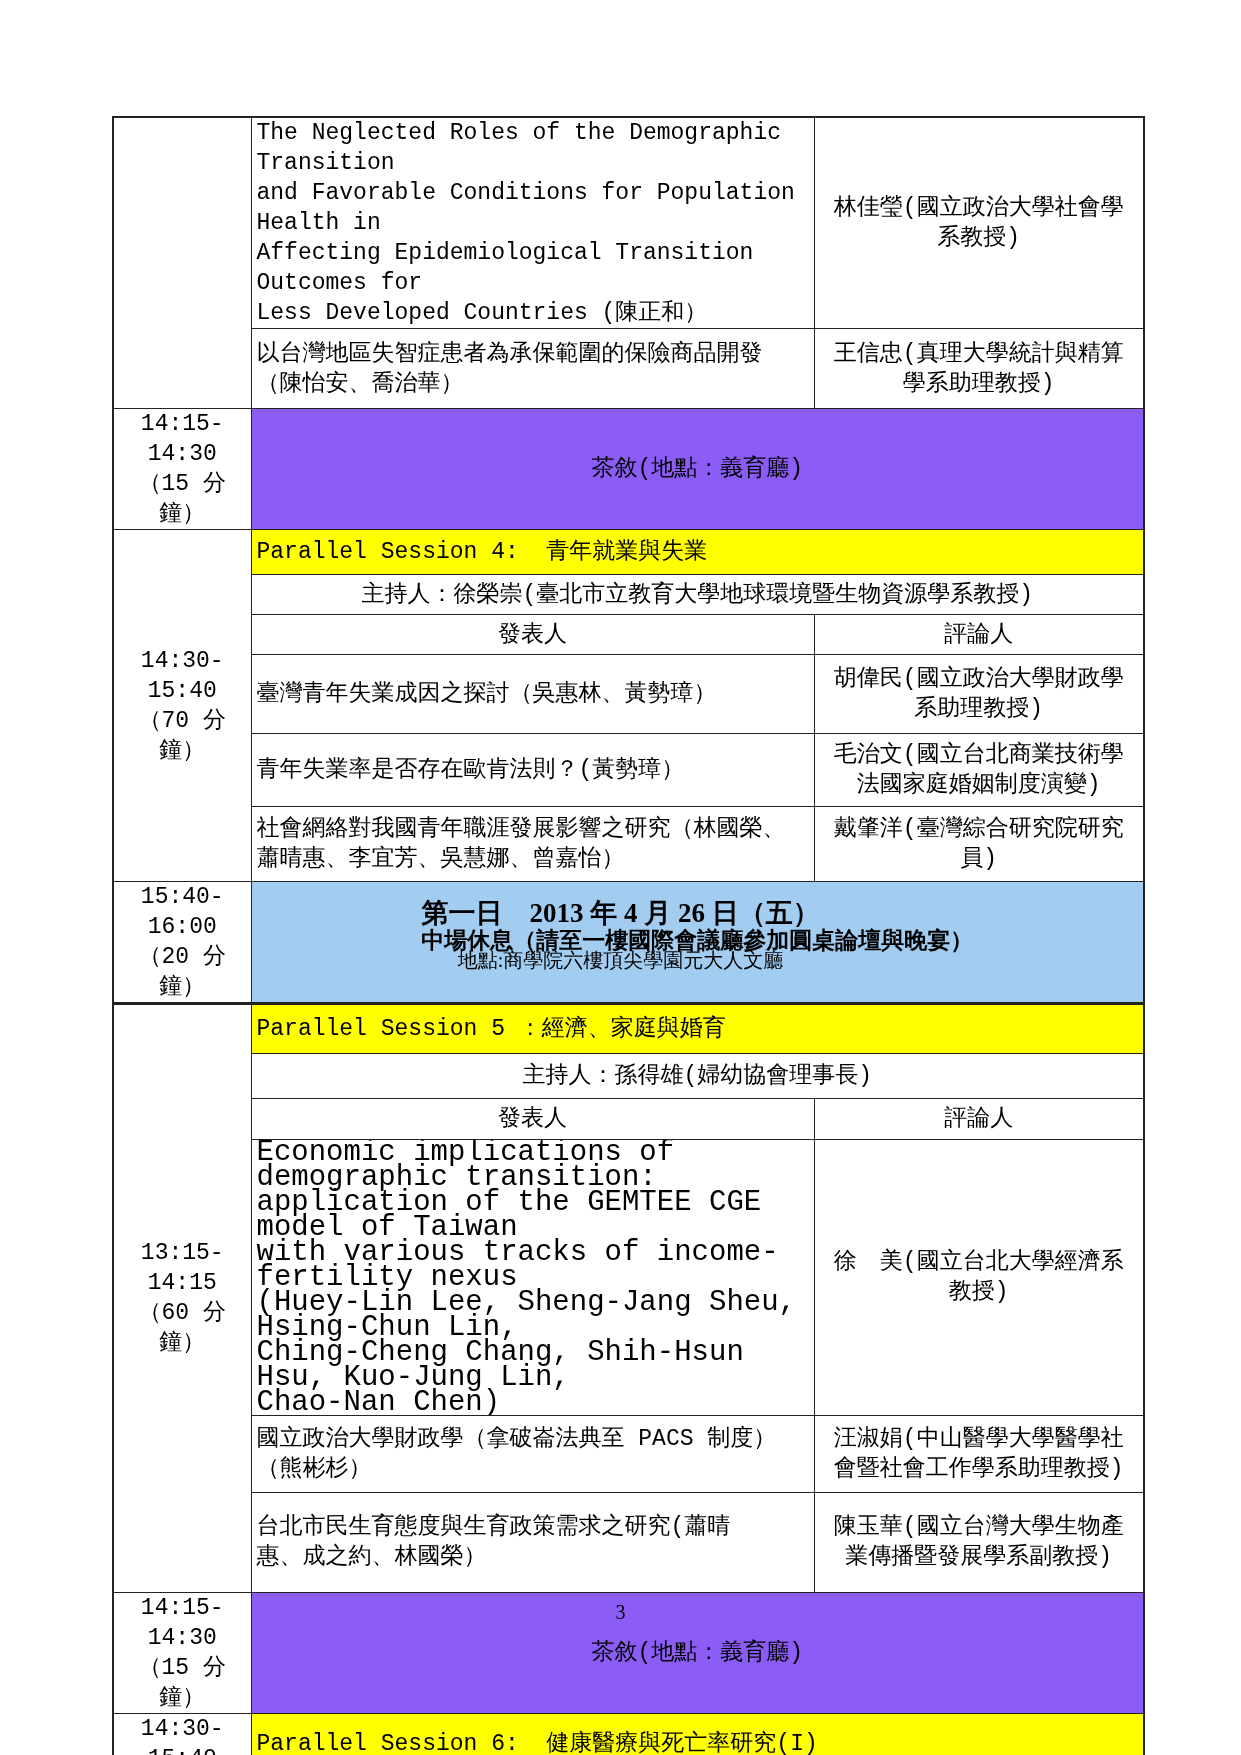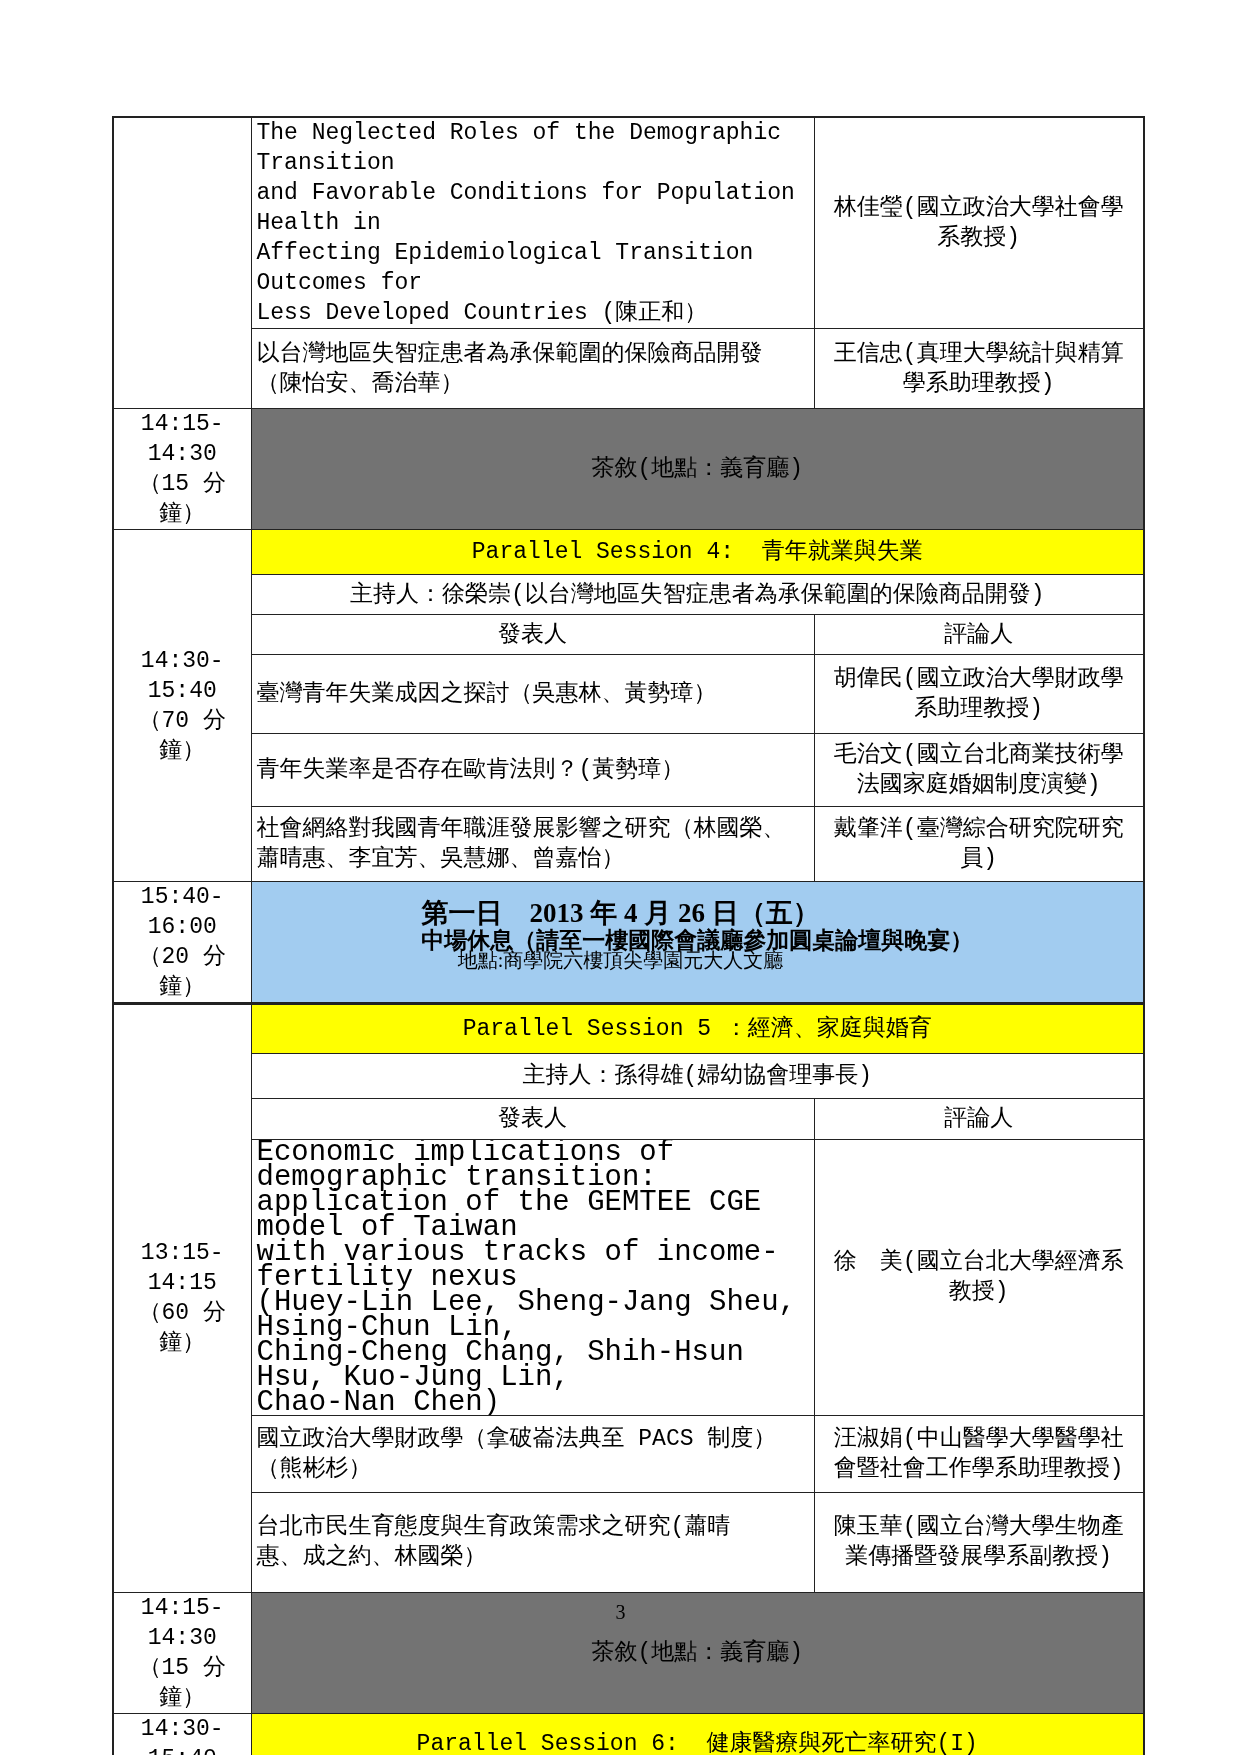--- a/index.html
+++ b/index.html
@@ -27,24 +27,24 @@
     font-family:Liberation Mono, monospace;
   }
   col.c-time{width:138px;}
   col.c-presenter{width:563px;}
   col.c-discussant{width:330px;}
 
   td.time{ text-align:center;font-size:22px;line-height:29px;padding:2px 1px;}
   td.paper{ text-align:left;}
   td.paper.tight{font-size:29px;line-height:25px;}
   td.disc{ text-align:center;}
-  td.session-title{ text-align:center;background:#ffff00;margin-left:20px;}
+  td.session-title{ background:#ffff00;margin-left:20px;}
   td.chair{ text-align:center;}
   td.colhead{ text-align:center;}
-  td.tea{ text-align:center;background:#737373;}
+  td.tea{ text-align:center;background:#8b5cf6;}
   td.intermission{ text-align:center;background:#a2ccf0;font-weight:bold;}
 
   .day-heading{
     position:absolute;top:897px;left:0;width:1241px;
     text-align:center;font-size:27px;line-height:32px;font-weight:bold;
   }
   .location-line{
     position:absolute;top:947px;left:0;width:1241px;
     text-align:center;font-size:20px;line-height:26px;
   }
@@ -84,21 +84,21 @@
       <td class="time">14:15-14:30
 （15 分鐘）</td>
       <td class="tea" colspan="2">茶敘(地點：義育廳)</td>
     </tr>
     <tr style="height:45px">
       <td class="time" rowspan="6">14:30-15:40
 （70 分鐘）</td>
       <td class="session-title" colspan="2">Parallel Session 4:  青年就業與失業</td>
     </tr>
     <tr style="height:40px">
-      <td class="chair" colspan="2">主持人：徐榮崇(以台灣地區失智症患者為承保範圍的保險商品開發)</td>
+      <td class="chair" colspan="2">主持人：徐榮崇(臺北市立教育大學地球環境暨生物資源學系教授)</td>
     </tr>
     <tr style="height:40px">
       <td class="colhead">發表人</td>
       <td class="colhead">評論人</td>
     </tr>
     <tr style="height:79px">
       <td class="paper">臺灣青年失業成因之探討（吳惠林、黃勢璋）</td>
       <td class="disc">胡偉民(國立政治大學財政學
 系助理教授)</td>
     </tr>

